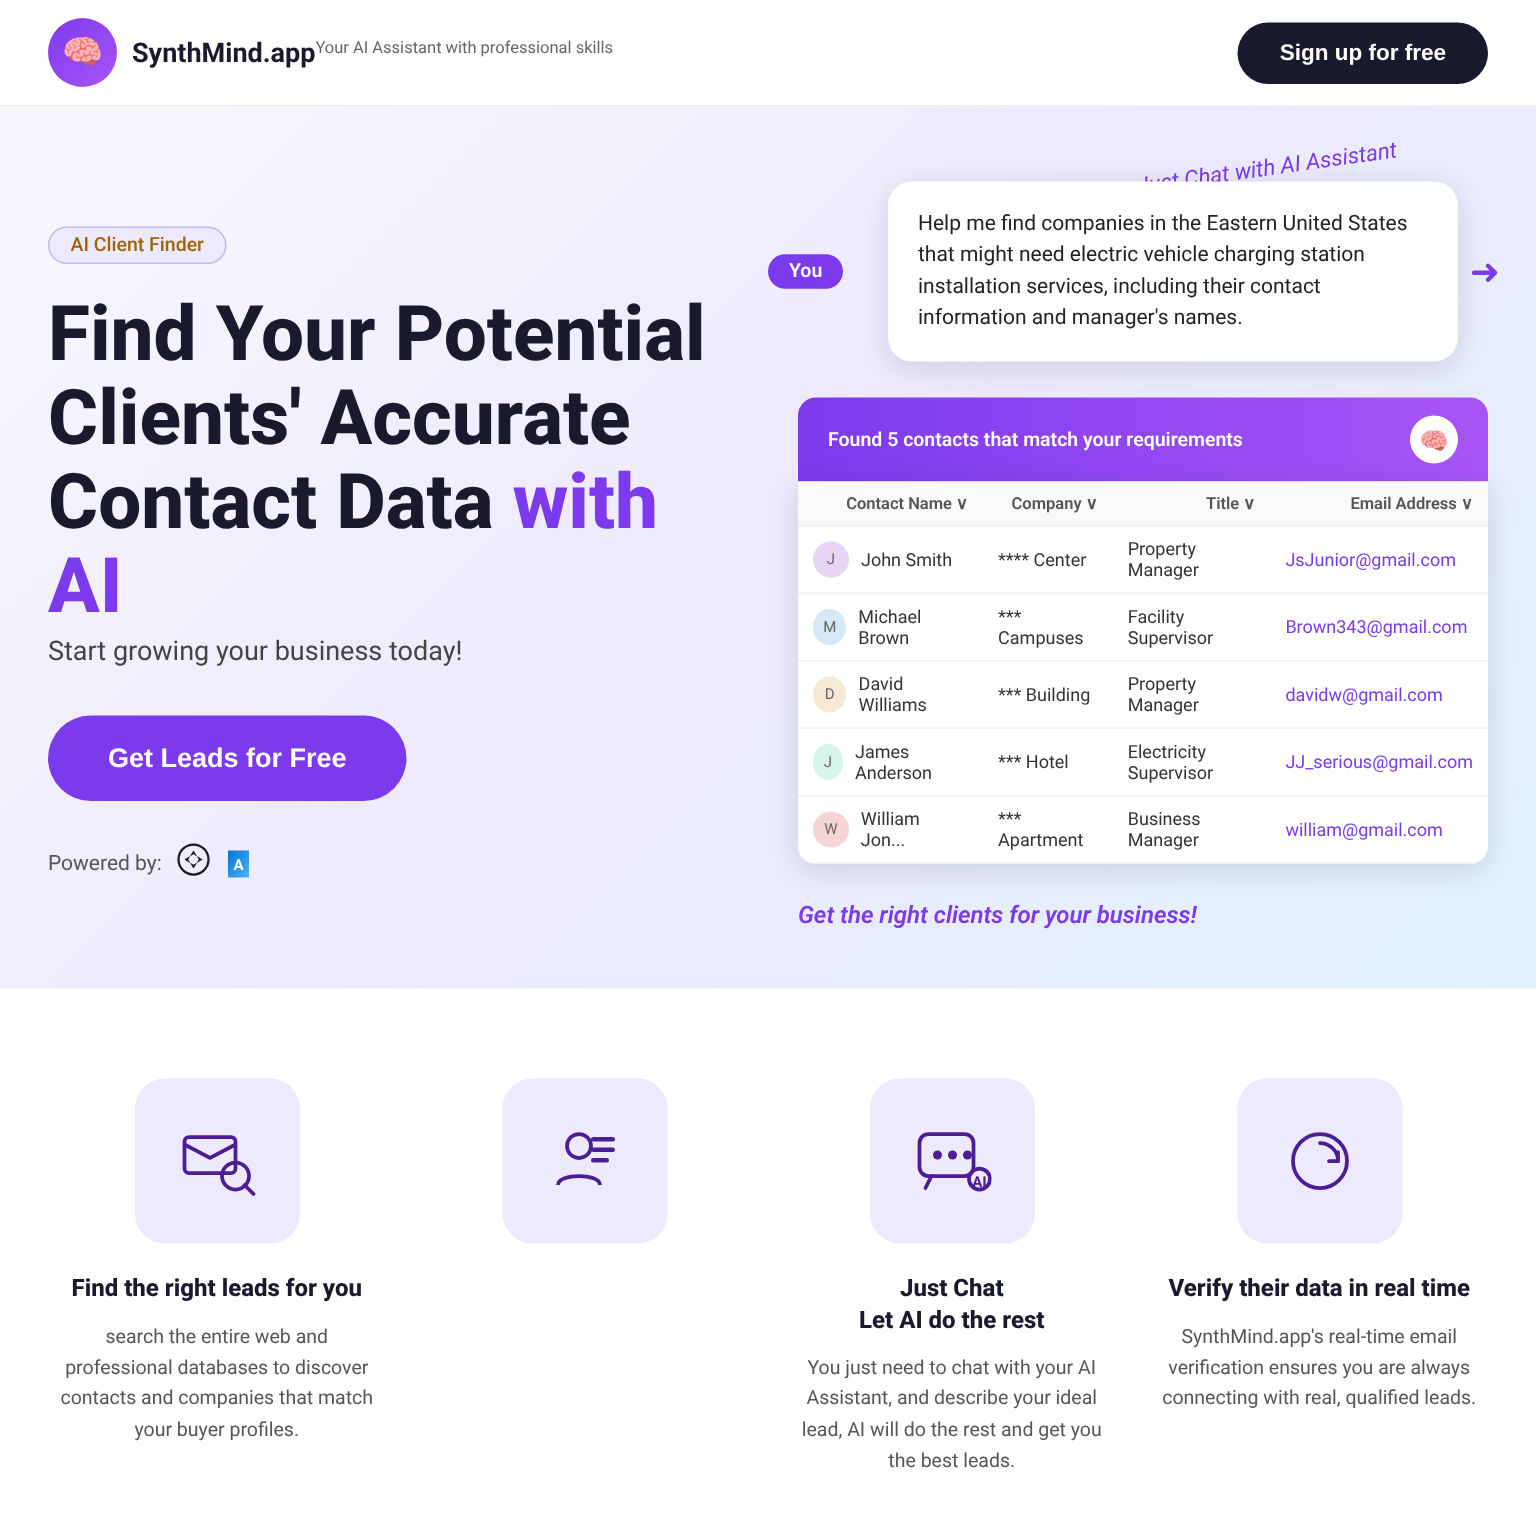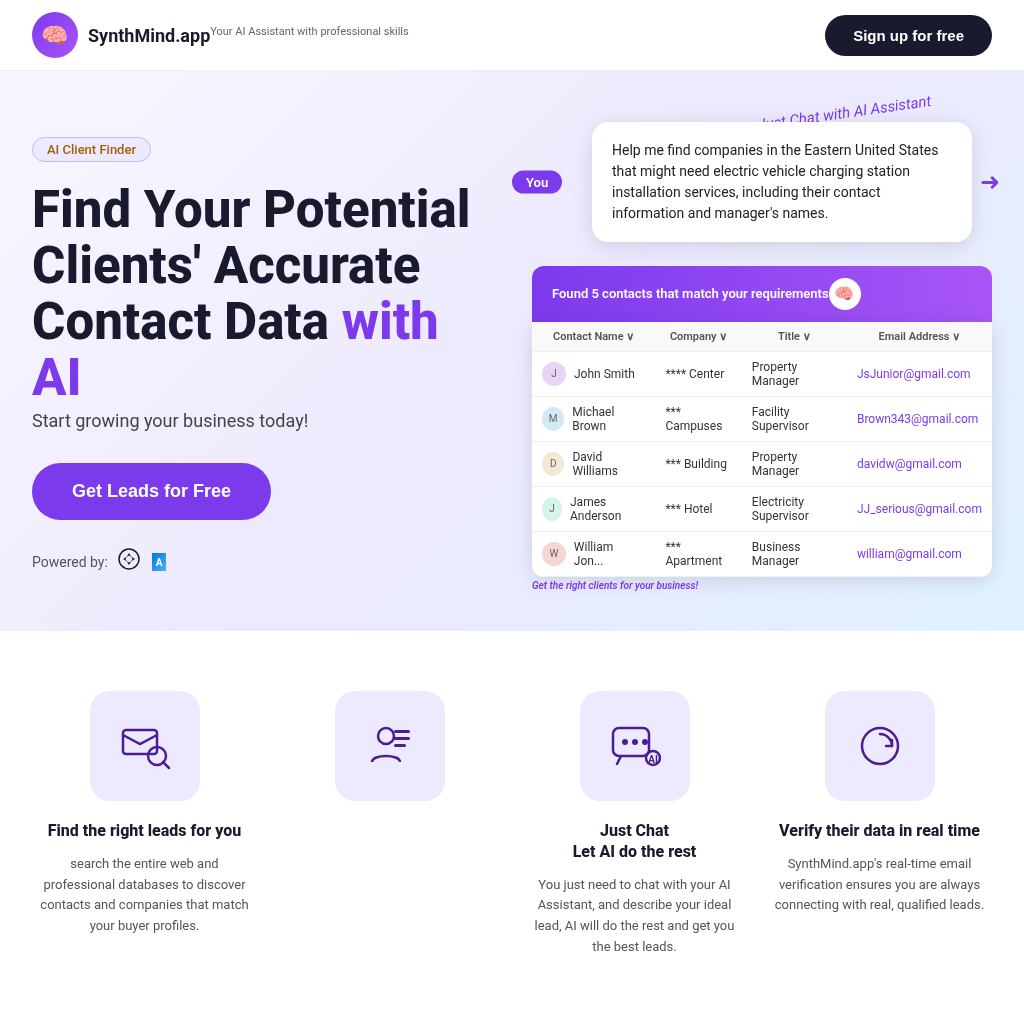--- a/index.html
+++ b/index.html
@@ -75,46 +75,46 @@
       position: absolute; left: -20px; top: 50%; transform: translateY(-50%);
     }
     .arrow-right {
       font-size: 24px; color: #7c3aed; position: absolute;
       right: -8px; top: 50%; transform: translateY(-50%);
     }
     .found-bar {
       background: linear-gradient(90deg, #7c3aed, #a855f7);
       color: #fff; border-radius: 12px 12px 0 0;
       padding: 12px 20px; font-size: 13px; font-weight: 600;
-      display: flex; align-items: center; 
+      display: flex; align-items: center; justify-content: space-between;
       margin-top: 24px; width: 100%;
     }
     .ai-icon-circle {
       width: 32px; height: 32px; background: #fff; border-radius: 50%;
       display: flex; align-items: center; justify-content: center; font-size: 16px;
     }
     .contacts-table {
       width: 100%; background: #fff; border-radius: 0 0 12px 12px;
       overflow: hidden; box-shadow: 0 4px 20px rgba(0,0,0,0.12); font-size: 12px;
     }
     .contacts-table table { width: 100%; border-collapse: collapse; }
     .contacts-table th {
-      background: #f9f9f9; padding: 8px 10px; text-align: center;
+      background: #f9f9f9; padding: 8px 10px; text-align: right;
       font-weight: 600; color: #555; border-bottom: 1px solid #eee; font-size: 11px;
     }
     .contacts-table td { padding: 8px 10px; border-bottom: 1px solid #f0f0f0; color: #333; }
     .contacts-table td.email { color: #7c3aed; }
     .avatar-cell { display: flex; align-items: center; gap: 8px; }
     .avatar-circle {
       width: 24px; height: 24px; border-radius: 50%; background: #ddd;
       display: flex; align-items: center; justify-content: center; font-size: 10px; color: #666;
     }
     .get-right-label {
-      font-style: italic; color: #7c3aed; font-size: 10px; font-weight: 600;
-      text-align: right; margin-top: 3px;
+      font-style: italic; color: #7c3aed; font-size: 16px; font-weight: 600;
+      text-align: right; margin-top: 24px;
     }
 
     
     .features {
       padding: 60px 32px; display: flex; justify-content: space-around;
       gap: 20px; flex-wrap: wrap;
     }
     .feature-card { text-align: center; max-width: 220px; flex: 1; min-width: 180px; }
     .feature-icon-box {
       width: 110px; height: 110px; border-radius: 20px; background: #ede9fe;

